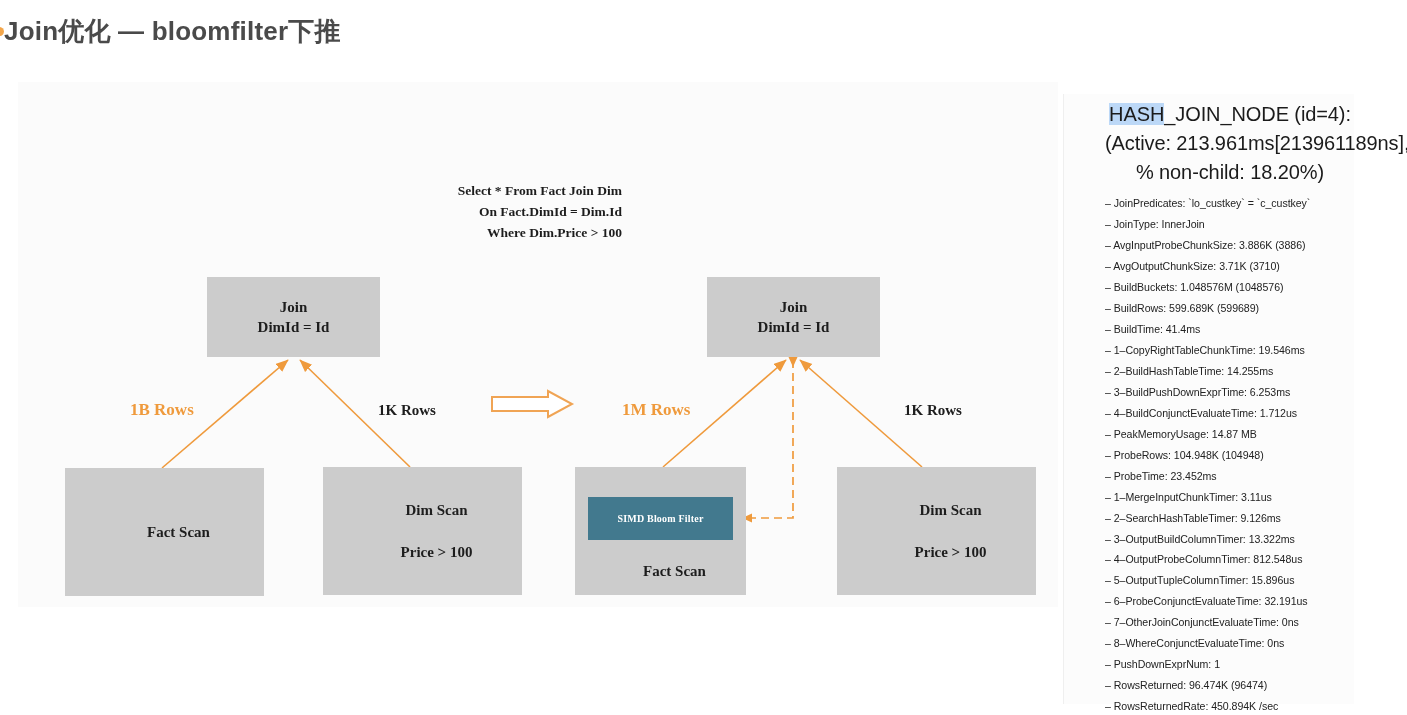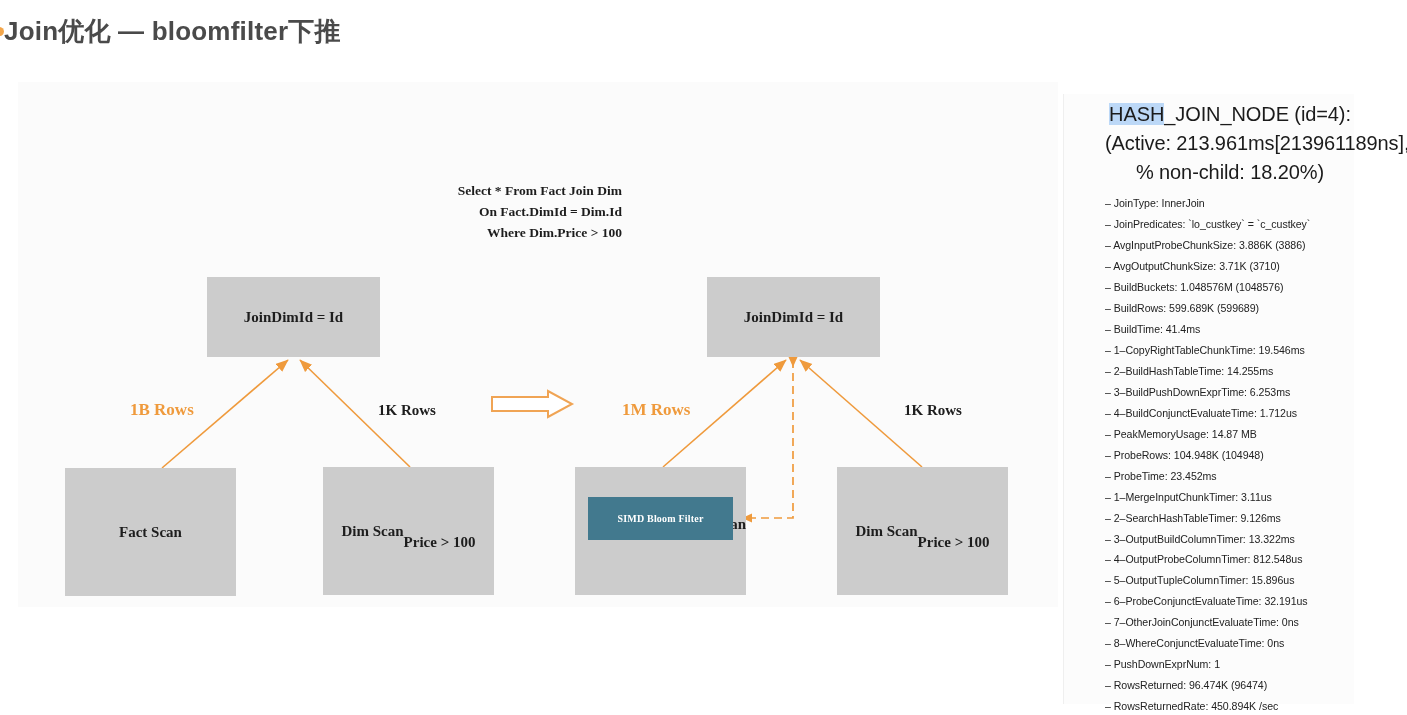--- a/index.html
+++ b/index.html
@@ -76,30 +76,30 @@
     width: 1060px;
     height: 715px;
   }
   .node {
     position: absolute;
     background: #cccccc;
     font-family: "Liberation Serif", serif;
     font-weight: bold;
     color: #1d1d1d;
     display: flex;
-    flex-direction: row;
+    flex-direction: column;
     align-items: center;
     justify-content: center;
     text-align: center;
     line-height: 1.35;
     font-size: 15px;
   }
   .node .ln { display: block; }
   .node-join { width: 173px; height: 80px; }
-  .node-scan { width: 171px; height: 128px; }
+  .node-scan { width: 171px; height: 128px; padding-left: 28px; }
   .node-scan .ln + .ln { margin-top: 22px; }
 
   #join-left  { left: 207px; top: 277px; }
   #join-right { left: 707px; top: 277px; }
   #fact-left  { left: 65px;  top: 468px; justify-content: center; }
   #dim-left   { left: 323px; top: 467px; }
   #fact-right { left: 575px; top: 467px; justify-content: flex-end; padding-bottom: 14px; box-sizing: border-box; }
   #dim-right  { left: 837px; top: 467px; }
 
   #bloom-box {
@@ -249,22 +249,22 @@
   <div class="edge-label lbl-dark" id="lbl-1k-a">1K Rows</div>
   <div class="edge-label lbl-orange" id="lbl-1m">1M Rows</div>
   <div class="edge-label lbl-dark" id="lbl-1k-b">1K Rows</div>
 </div>
 
 <div id="profile">
   <div class="head-line"><span class="hl">HASH</span><span>_JOIN_NODE (id=4):</span></div>
   <div class="head-line">(Active: 213.961ms[213961189ns],</div>
   <div class="head-line">% non-child: 18.20%)</div>
   <div class="metrics" id="profile-metrics">
+      <div class="metric">– JoinPredicates: `lo_custkey` = `c_custkey`</div>
       <div class="metric">– JoinType: InnerJoin</div>
-      <div class="metric">– JoinPredicates: `lo_custkey` = `c_custkey`</div>
       <div class="metric">– AvgInputProbeChunkSize: 3.886K (3886)</div>
       <div class="metric">– AvgOutputChunkSize: 3.71K (3710)</div>
       <div class="metric">– BuildBuckets: 1.048576M (1048576)</div>
       <div class="metric">– BuildRows: 599.689K (599689)</div>
       <div class="metric">– BuildTime: 41.4ms</div>
       <div class="metric">– 1–CopyRightTableChunkTime: 19.546ms</div>
       <div class="metric">– 2–BuildHashTableTime: 14.255ms</div>
       <div class="metric">– 3–BuildPushDownExprTime: 6.253ms</div>
       <div class="metric">– 4–BuildConjunctEvaluateTime: 1.712us</div>
       <div class="metric">– PeakMemoryUsage: 14.87 MB</div>

